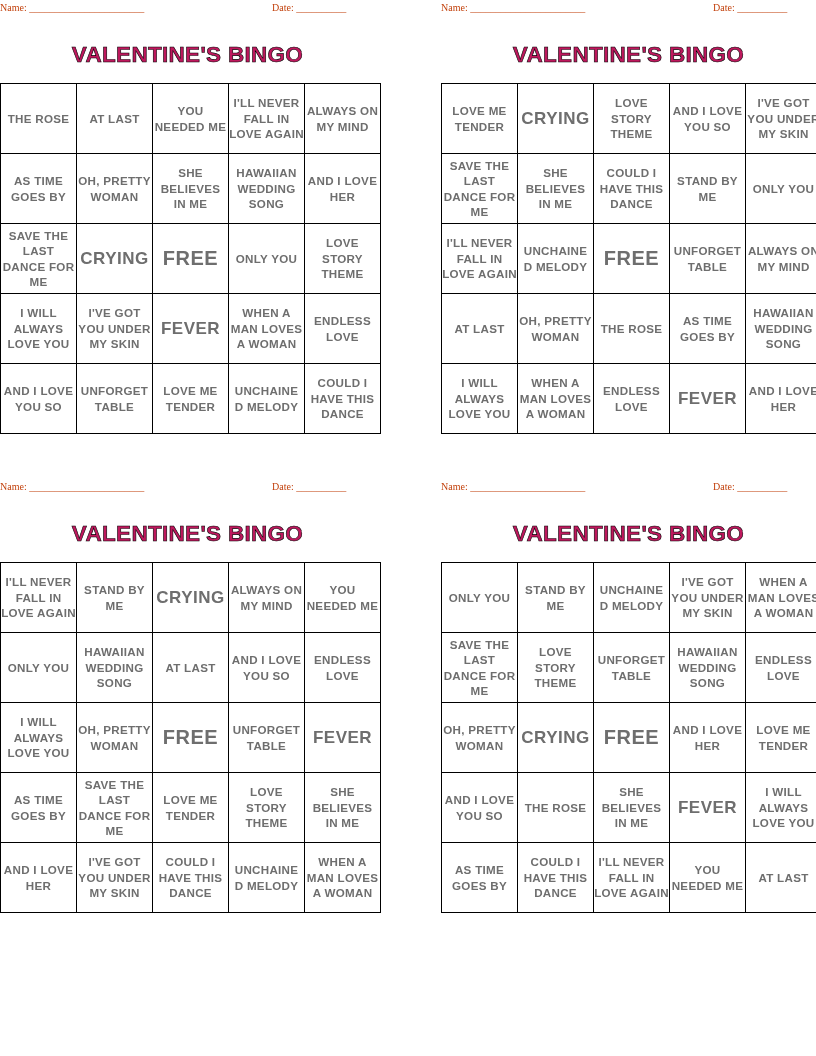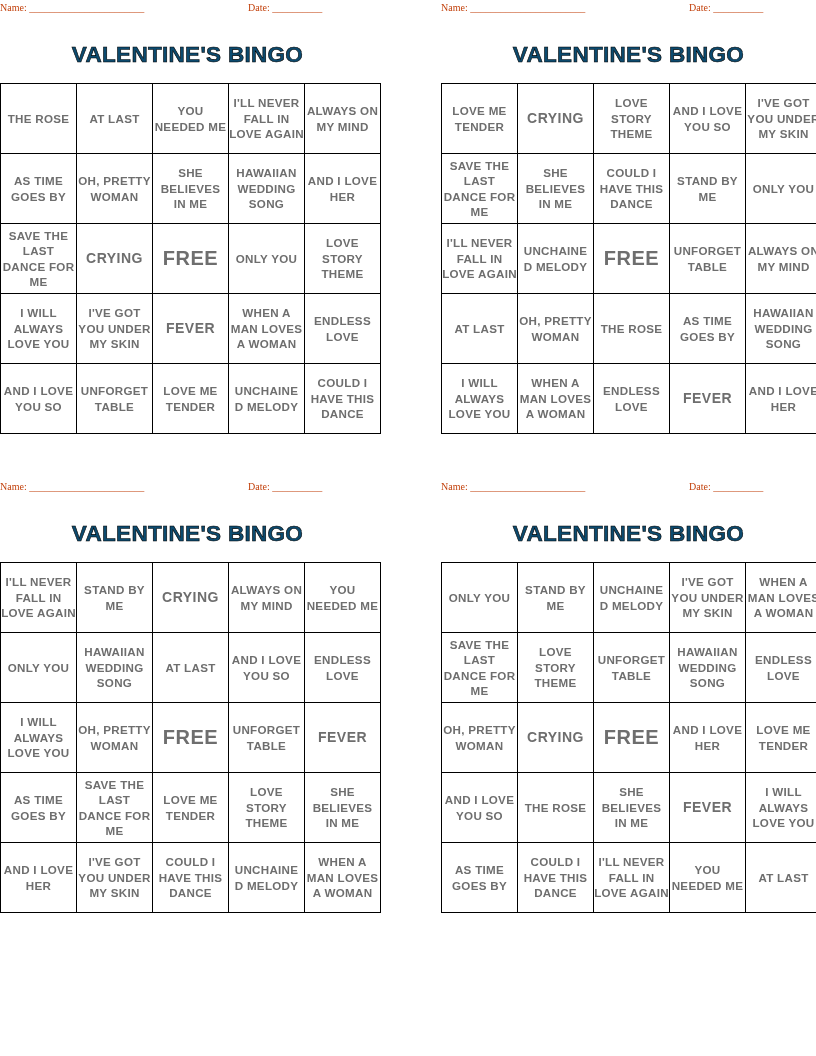--- a/index.html
+++ b/index.html
@@ -8,39 +8,39 @@
     .card.c0 { left: 0; top: 0; }
     .card.c1 { left: 441px; top: 0; }
     .card.c2 { left: 0; top: 479px; }
     .card.c3 { left: 441px; top: 479px; }
     .name-row {
       position: relative; height: 22px;
       font-family: Liberation Serif, serif; font-size: 10px; color: #c2410c;
       white-space: nowrap;
     }
     .name-label { position: absolute; left: 0; top: 2px; }
-    .date-label { position: absolute; left: 248px; top: 2px; text-align: center; }
+    .date-label { position: absolute; left: 272px; top: 2px; text-align: center; }
     .title {
       position: absolute; top: 42px; left: 0; width: 375px; text-align: center;
       font-family: "Liberation Sans", sans-serif; font-weight: 900; font-size: 22.5px;
-      color: #0c4a6e; letter-spacing: 0.3px;
+      color: #be185d; letter-spacing: 0.3px;
       -webkit-text-stroke: 0.6px #000;
     }
     table.grid {
       position: absolute; top: 83px; left: 0;
       border-collapse: collapse; table-layout: fixed; width: 375px;
     }
     table.grid td {
       width: 75px; height: 69px; border: 1px solid #000; padding: 0;
       text-align: center; vertical-align: middle;
       font-family: "Liberation Sans", sans-serif; font-weight: bold; font-size: 11.6px;
       line-height: 15.5px; color: #6e6e6e; letter-spacing: 0.3px;
       overflow: hidden; word-break: break-all;
     }
-    table.grid td.big { font-size: 14px; letter-spacing: 0.5px; }
+    table.grid td.big { font-size: 17px; letter-spacing: 0.5px; }
     table.grid td.free { font-size: 20px; text-decoration: underline; letter-spacing: 0.5px; }
     .cell-text { display: inline-block; max-width: 75px; word-break: normal; overflow-wrap: anywhere; }
   </style>
 </head>
 <body>
 
 <div id="cards-root">
     <div class="card c0">
     <div class="name-row">
       <span class="name-label">Name: _______________________</span>

